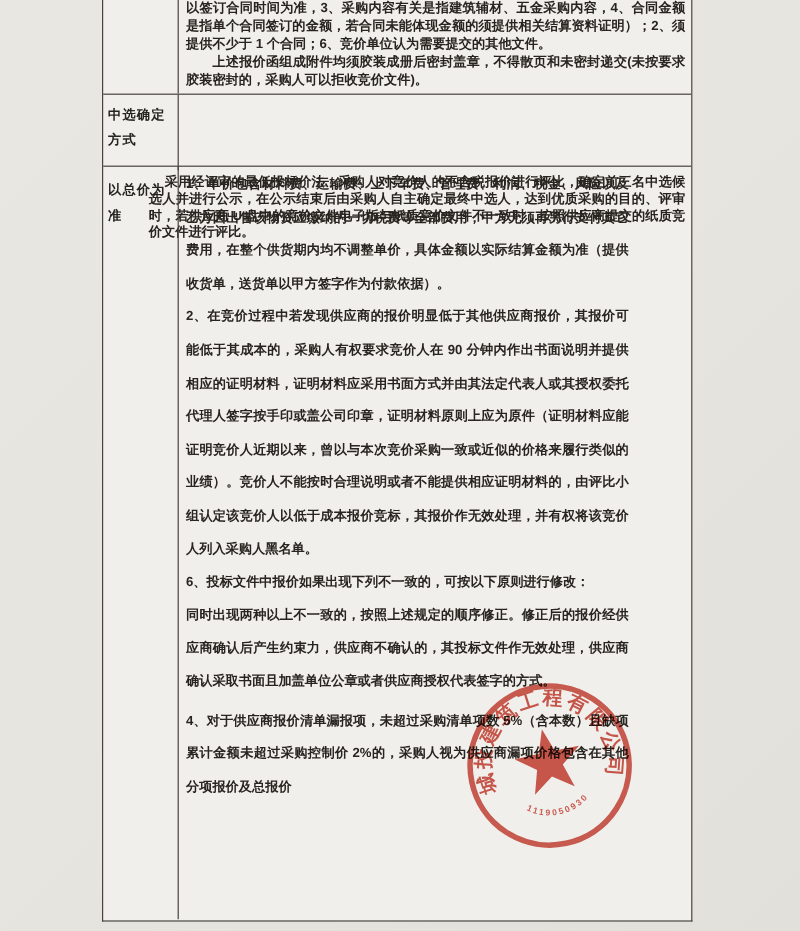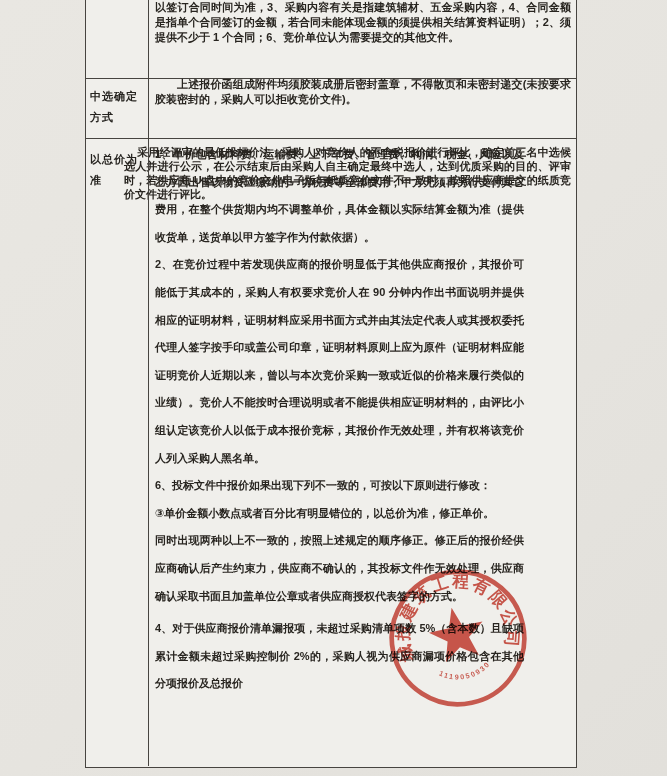--- a/index.html
+++ b/index.html
@@ -42,21 +42,21 @@
   .content-cell{
     flex:1 1 auto;
     font-size:11px;font-weight:600;
     color:#282520;
     text-align:justify;
   }
   .row-1 .content-cell{padding:2px 5px 0 6px;line-height:15px;}
   .row-2 .content-cell{padding:3px 5px 0 6px;line-height:14px;}
   .row-3 .content-cell{padding:2px 52px 0 6px;line-height:27.6px;}
   p{margin:0;}
-  .indent-2{text-indent:2em;margin-top:32px;}
+  .indent-2{text-indent:2em;}
   .indent-1{text-indent:1.2em;margin-left:32px;}
   .row-3 .content-cell p.gap-top{margin-top:5px;}
   
   .seal{
     position:absolute;left:386px;top:566px;width:144px;height:144px;
     transform:rotate(-12deg);
     mix-blend-mode:multiply;
     opacity:.88;
     pointer-events:none;
   }
@@ -83,21 +83,20 @@
         <p class="indent-1">采用经评审的最低投标价法，采购人对竞价人的不含税报价进行评比，确定前三名中选候选人并进行公示，在公示结束后由采购人自主确定最终中选人，达到优质采购的目的、评审时，若供应商 U 盘中的竞价文件电子版与纸质竞价文件不一致时，按照供应商提交的纸质竞价文件进行评比。</p>
       </div>
     </div>
 
     <div class="row row-3">
       <div class="cell label-cell">以总价为准</div>
       <div class="cell content-cell">
         <p>1、单价包含材料费、运输费、上下车费、管理费、利润、税金、风险以及乙方因出售该物资应缴纳的一切税费等全部费用，甲方无须再另行支付其它费用，在整个供货期内均不调整单价，具体金额以实际结算金额为准（提供收货单，送货单以甲方签字作为付款依据）。</p>
         <p>2、在竞价过程中若发现供应商的报价明显低于其他供应商报价，其报价可能低于其成本的，采购人有权要求竞价人在 90 分钟内作出书面说明并提供相应的证明材料，证明材料应采用书面方式并由其法定代表人或其授权委托代理人签字按手印或盖公司印章，证明材料原则上应为原件（证明材料应能证明竞价人近期以来，曾以与本次竞价采购一致或近似的价格来履行类似的业绩）。竞价人不能按时合理说明或者不能提供相应证明材料的，由评比小组认定该竞价人以低于成本报价竞标，其报价作无效处理，并有权将该竞价人列入采购人黑名单。</p>
         <p>6、投标文件中报价如果出现下列不一致的，可按以下原则进行修改：</p>
-        <p>③单价金额小数点或者百分比有明显错位的，以总价为准，修正单价。</p>
         <p>同时出现两种以上不一致的，按照上述规定的顺序修正。修正后的报价经供应商确认后产生约束力，供应商不确认的，其投标文件作无效处理，供应商确认采取书面且加盖单位公章或者供应商授权代表签字的方式。</p>
         <p class="gap-top">4、对于供应商报价清单漏报项，未超过采购清单项数 5%（含本数）且缺项累计金额未超过采购控制价 2%的，采购人视为供应商漏项价格包含在其他分项报价及总报价</p>
       </div>
     </div>
 
   </div>
 
   <div class="seal">
     <svg viewBox="0 0 200 200" xmlns="http://www.w3.org/2000/svg">
       <defs>

